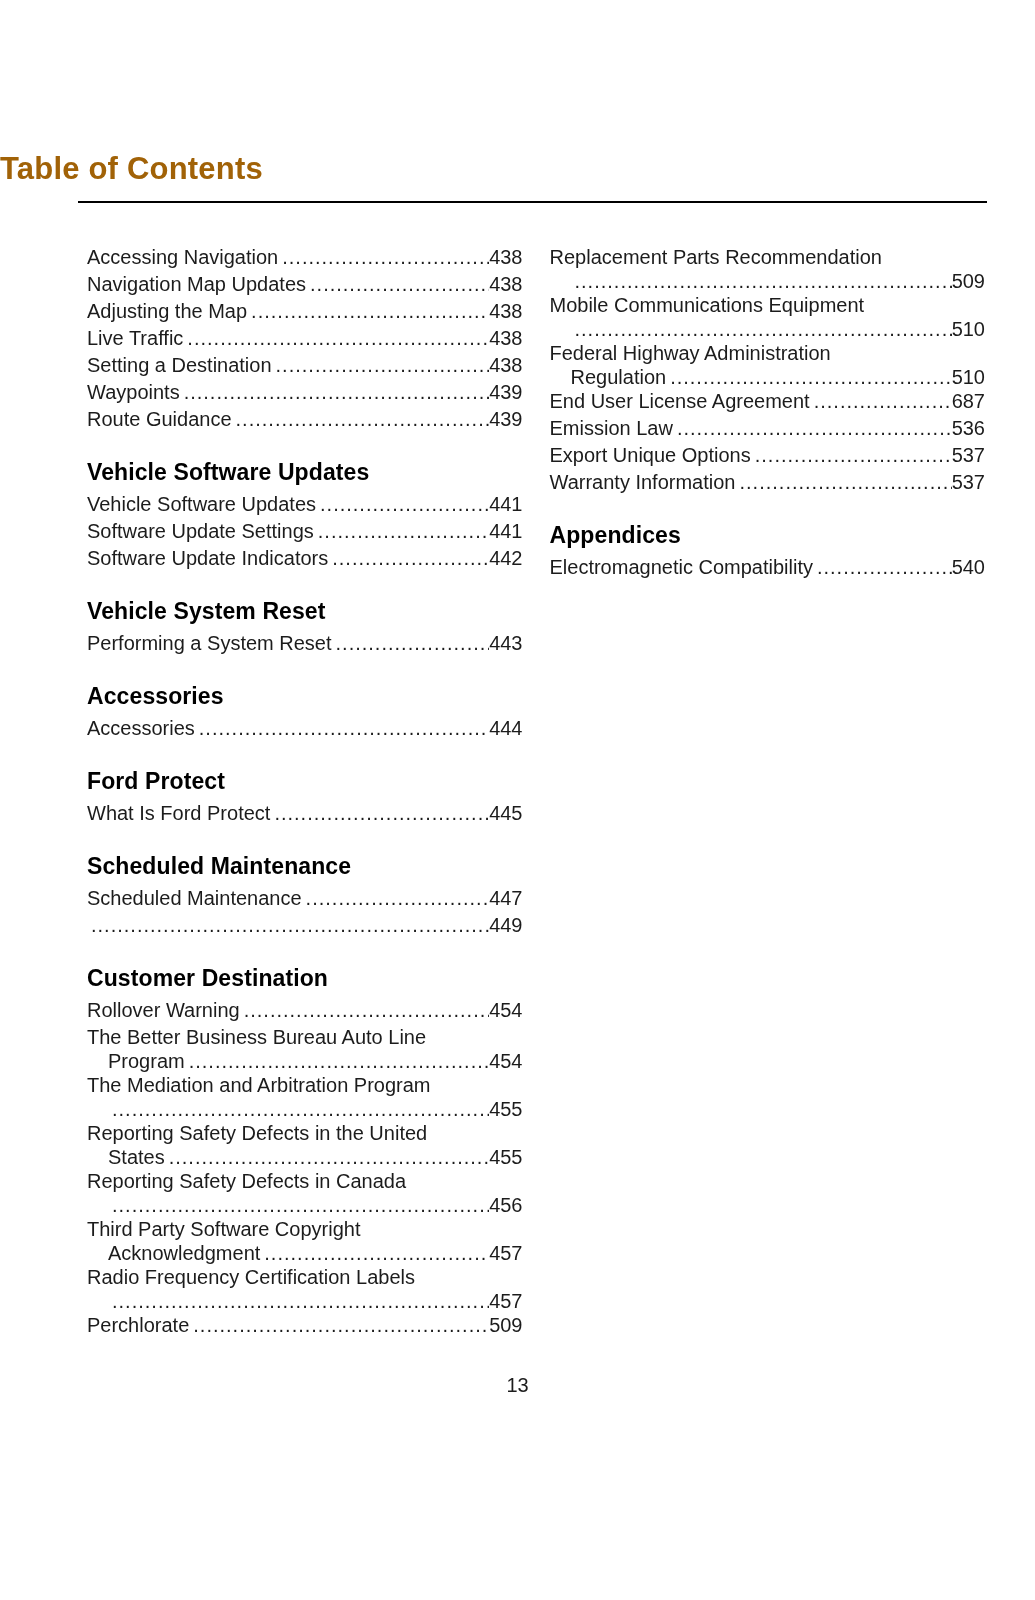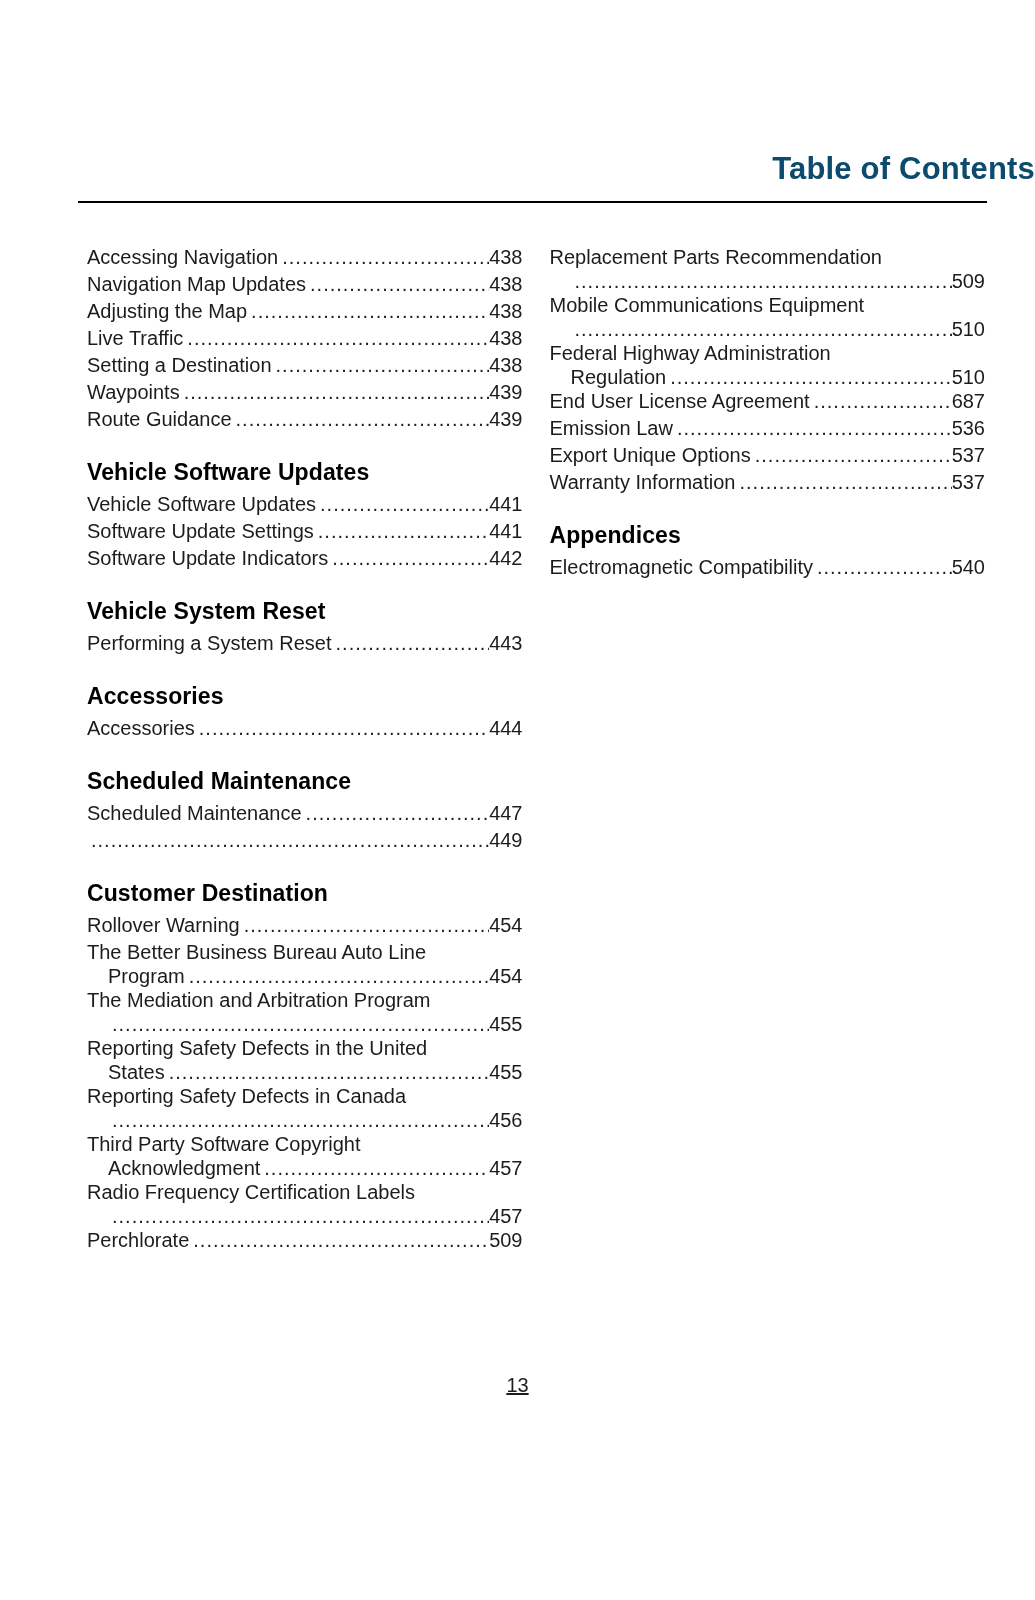--- a/index.html
+++ b/index.html
@@ -12,25 +12,25 @@
     overflow: hidden;
   }
   .page {
     position: relative;
     width: 1035px;
     height: 1600px;
     background: #ffffff;
   }
   .title {
     padding-top: 150px;
-    text-align: right;
+    text-align: left;
     font-size: 31px;
     line-height: 38px;
     font-weight: 700;
-    color: #0c4a6e;
+    color: #a16207;
     letter-spacing: 0.2px;
   }
   .rule {
     margin: 13px 48px 0 78px;
     border-top: 2px solid #000000;
   }
   .columns {
     display: flex;
     gap: 27px;
     padding: 41px 50px 0 87px;
@@ -68,21 +68,20 @@
   }
   .pg { white-space: nowrap; flex: 0 0 auto; }
   .pagenum {
     position: absolute;
     top: 1374px;
     left: 0;
     width: 1035px;
     text-align: center;
     font-size: 20px;
     color: #1c1c1c;
-    text-decoration: underline;
   }
 </style>
 </head>
 <body>
 
 <div class="page">
   <div class="title">Table of Contents</div>
   <div class="rule"></div>
   <div class="columns">
     <div class="col" id="col-0">
@@ -175,20 +174,30 @@
           <div class="heading">Accessories</div>
           <div class="entry">
             <div class="line">
               <span class="lbl">Accessories</span>
               <span class="leader"></span>
               <span class="pg">444</span>
             </div>
           </div>
         </div>
         <div class="block">
+          <div class="heading">Ford Protect</div>
+          <div class="entry">
+            <div class="line">
+              <span class="lbl">What Is Ford Protect</span>
+              <span class="leader"></span>
+              <span class="pg">445</span>
+            </div>
+          </div>
+        </div>
+        <div class="block">
           <div class="heading">Scheduled Maintenance</div>
           <div class="entry">
             <div class="line">
               <span class="lbl">Scheduled Maintenance</span>
               <span class="leader"></span>
               <span class="pg">447</span>
             </div>
           </div>
           <div class="entry">
             <div class="line">

